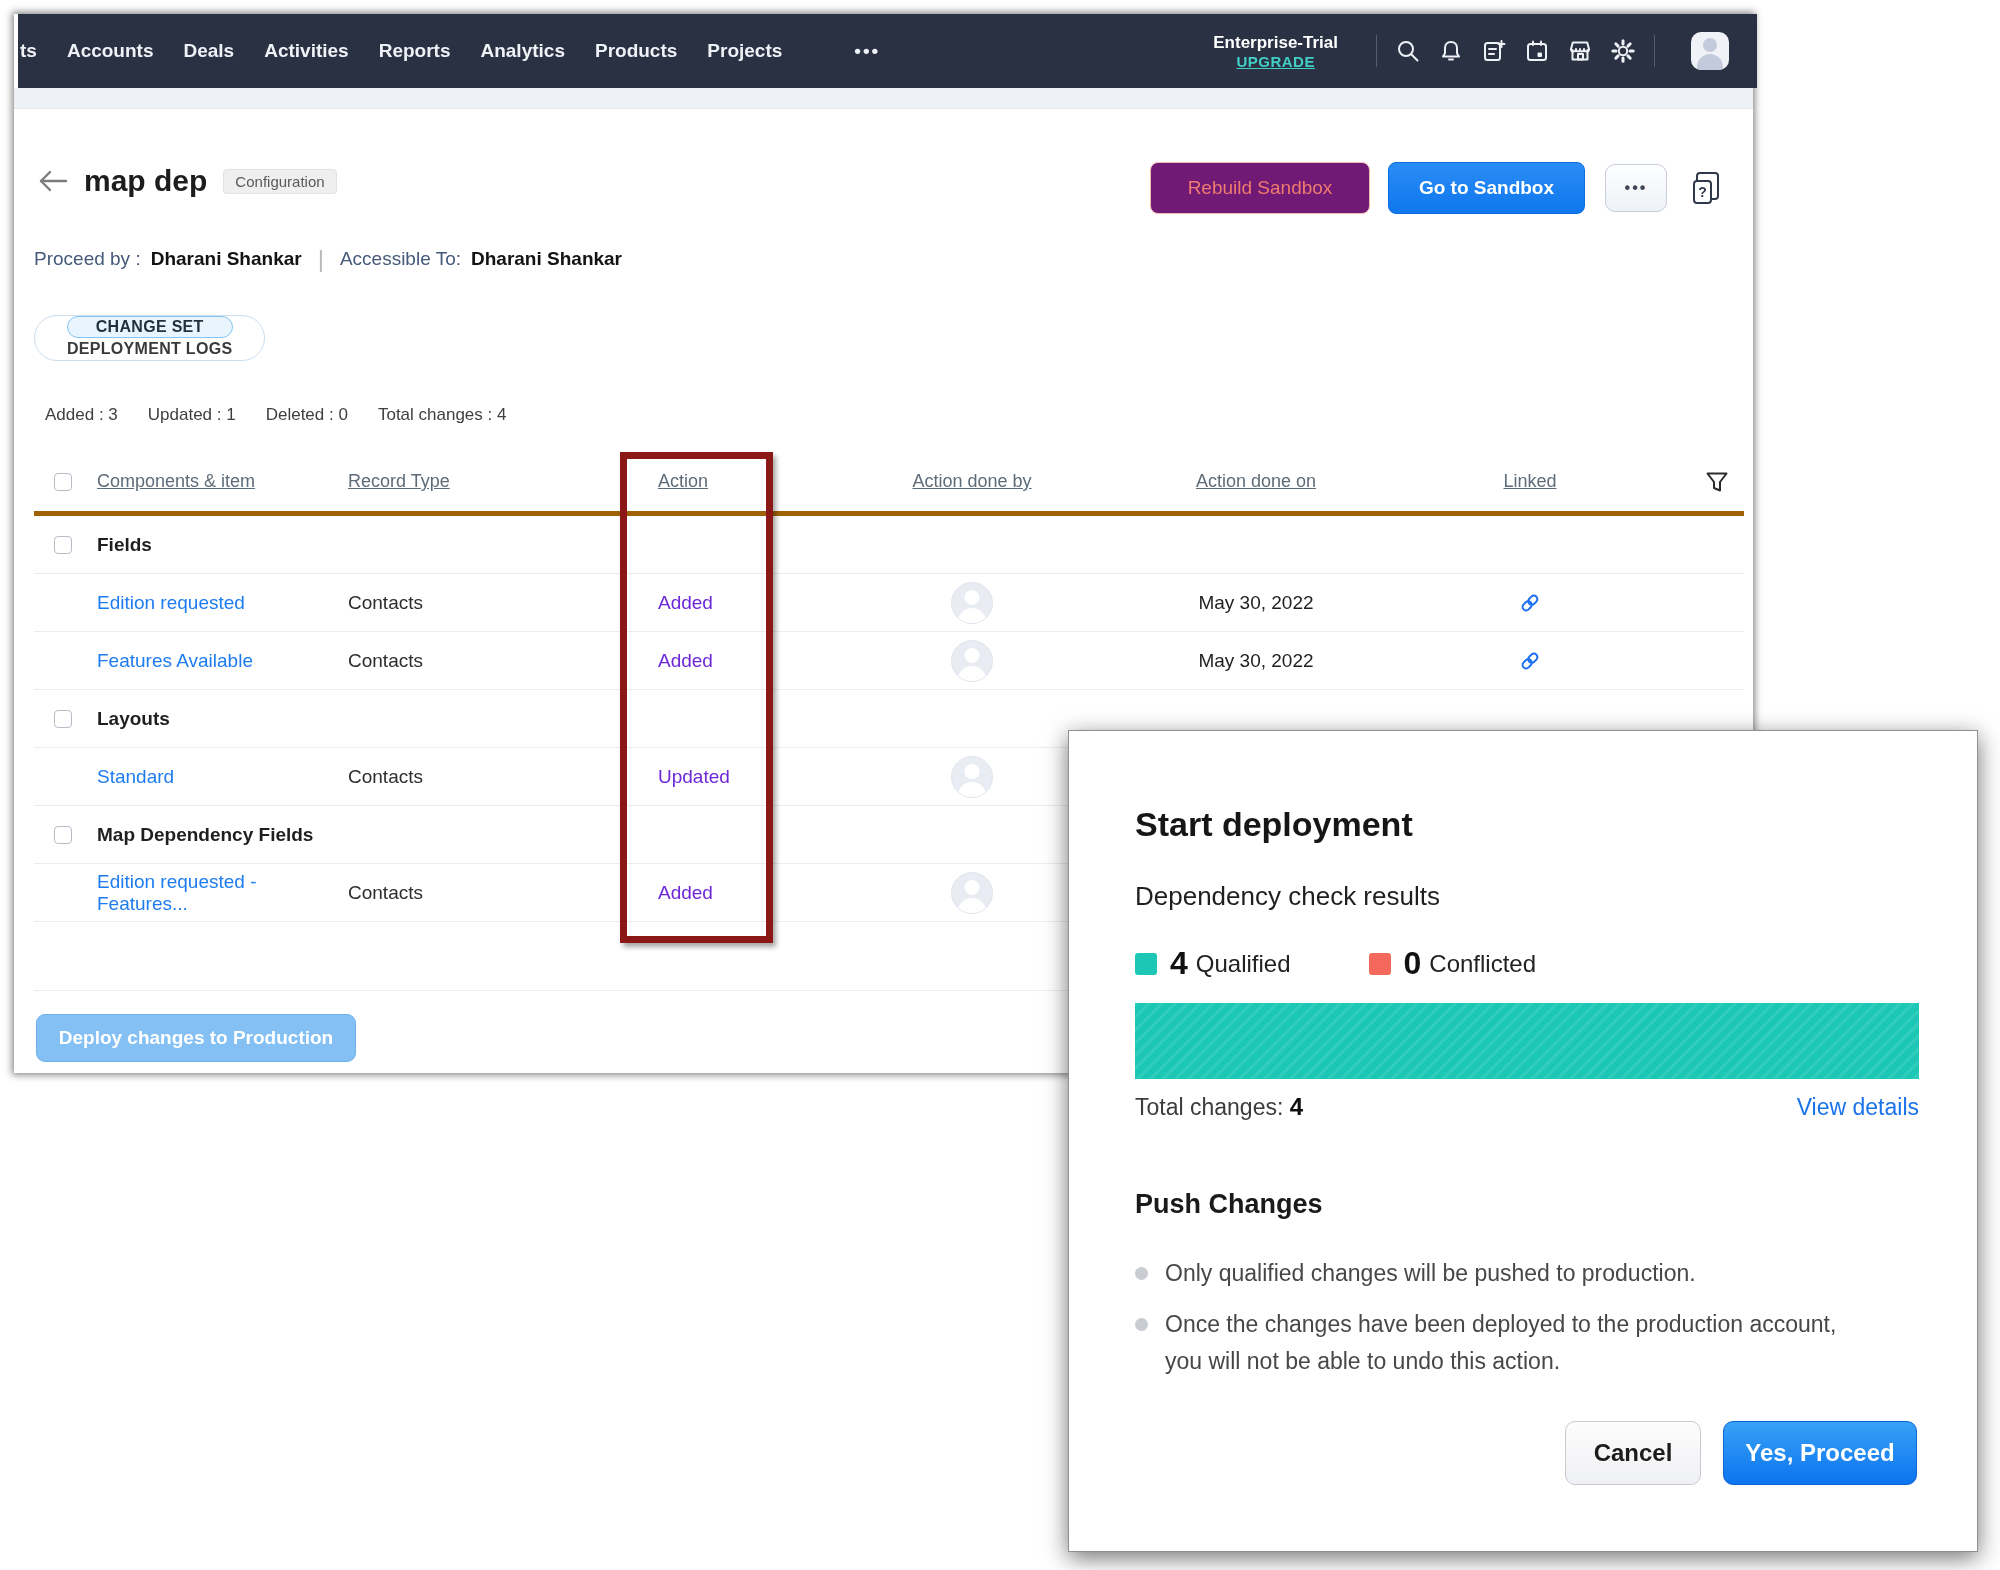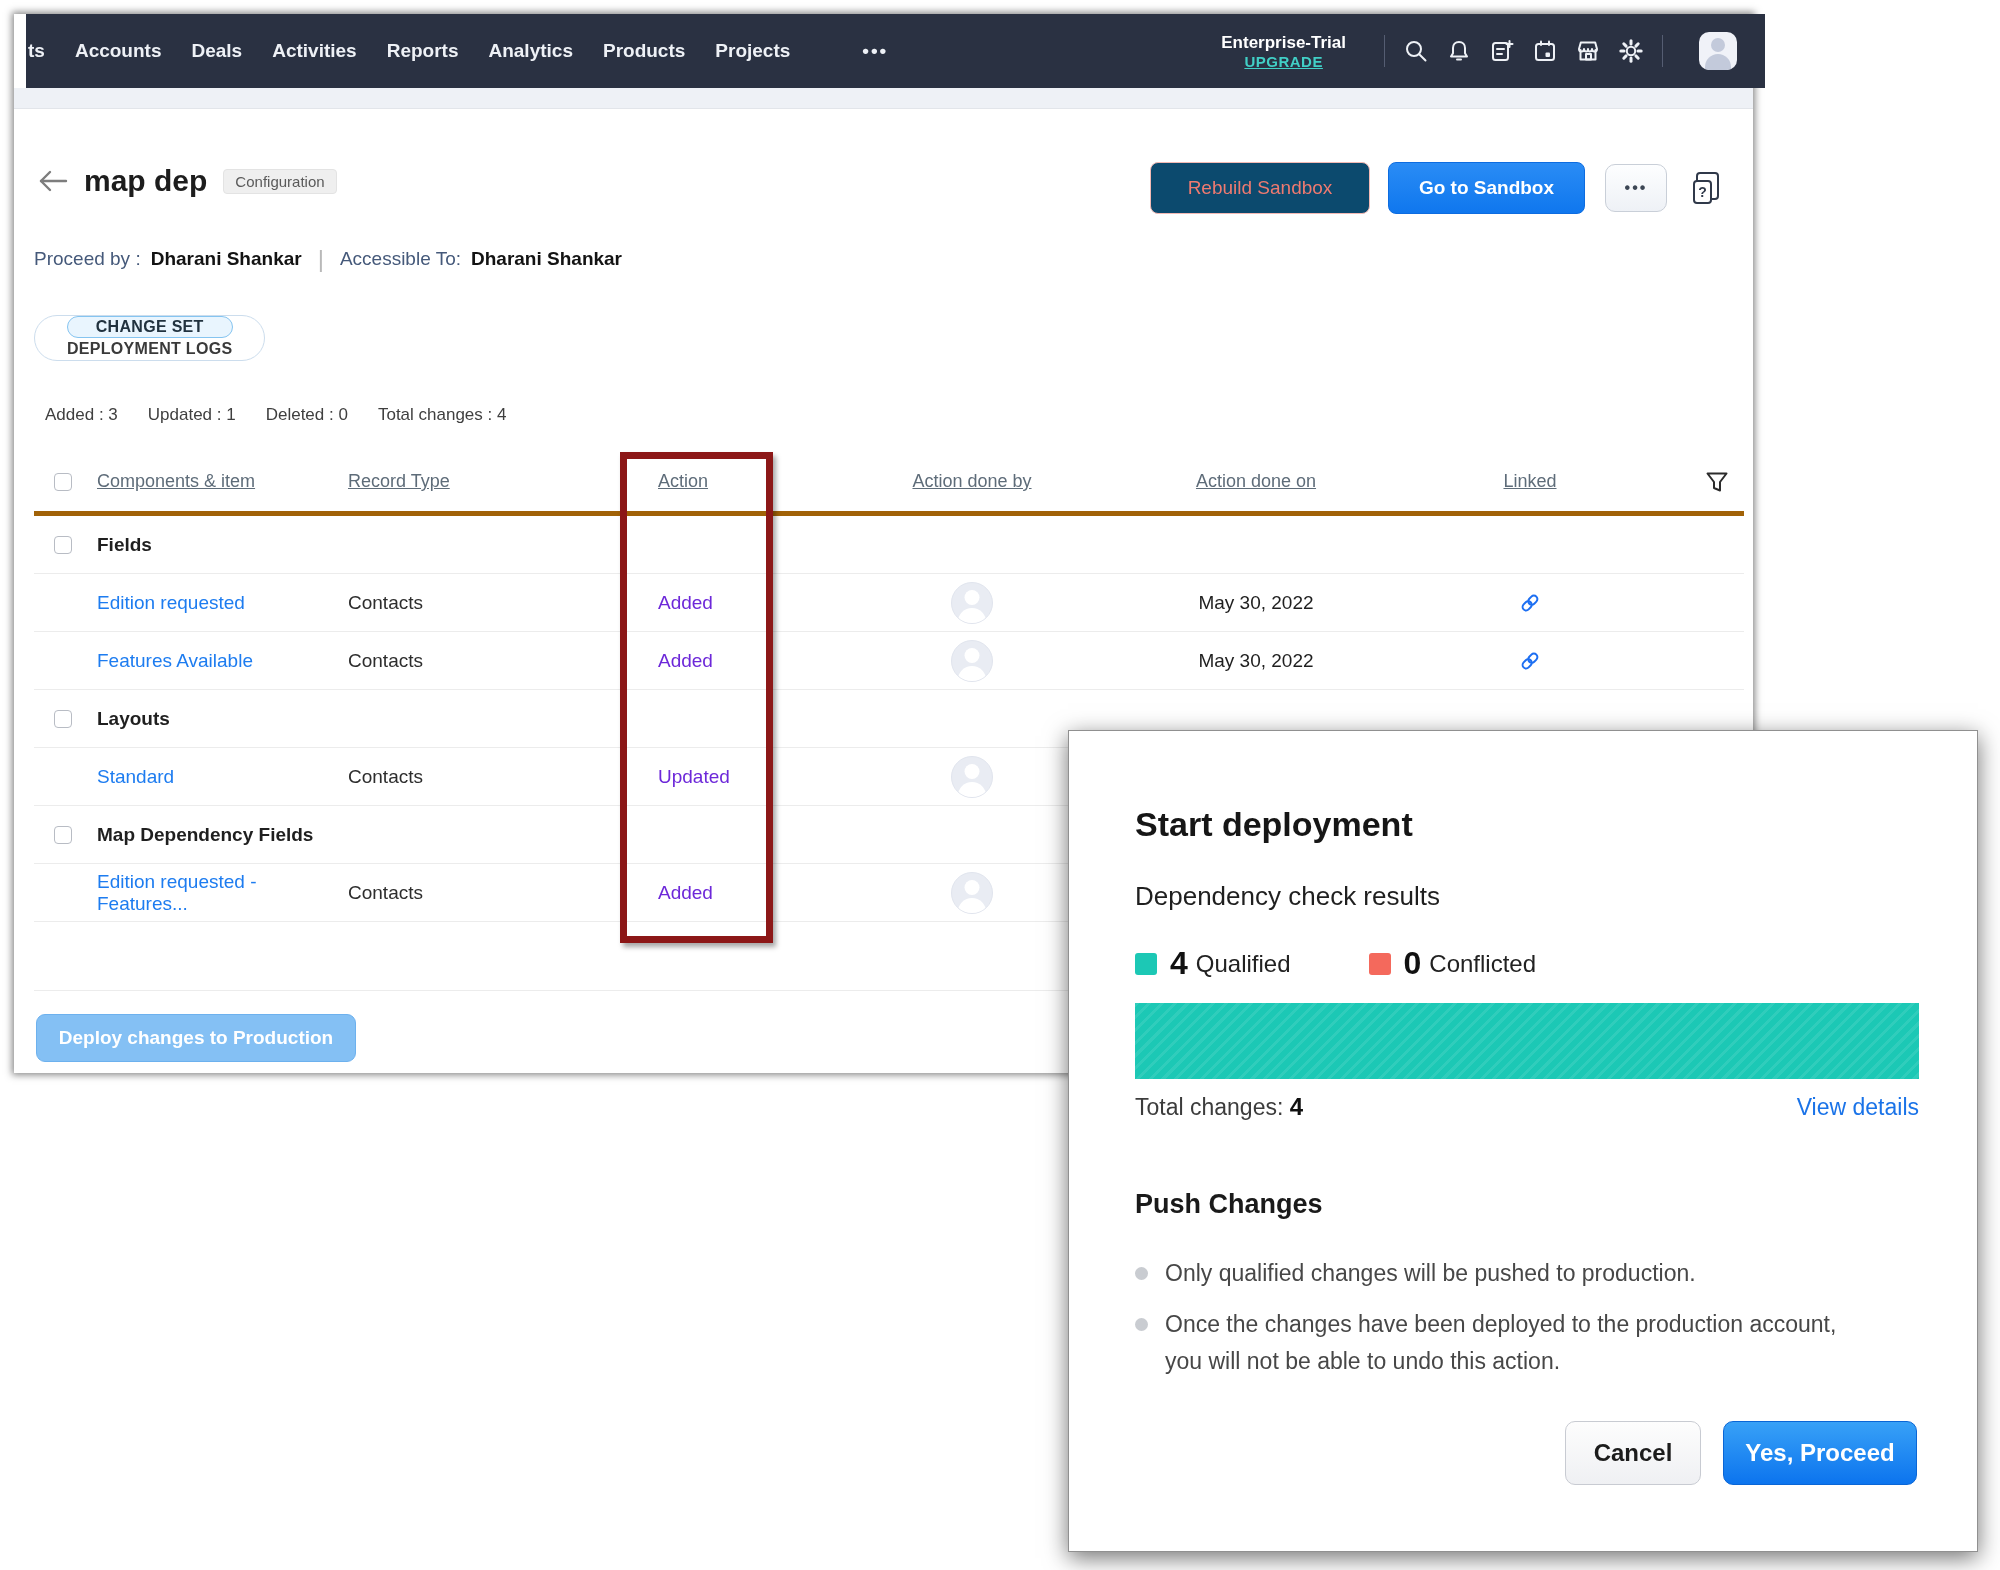--- a/index.html
+++ b/index.html
@@ -4,21 +4,21 @@
 <style>
   * { margin:0; padding:0; box-sizing:border-box; }
   body { background:#ffffff; font-family:"Liberation Sans", sans-serif; }
   .root { position:relative; width:2000px; height:1570px; background:#fff; overflow:hidden; }
 
   
   .window { position:absolute; left:14px; top:14px; width:1739px; height:1059px;
             background:#fff; box-shadow:0 0 7px 2px rgba(40,40,40,0.55); }
 
   
-  .nav { position:absolute; left:12px; top:0; width:100%; height:74px; background:#2a3142;
+  .nav { position:absolute; left:4px; top:0; width:100%; height:74px; background:#2a3142;
          display:flex; align-items:center; padding:0 28px 0 2px; }
   .nav-menu { display:flex; align-items:center; gap:30px; }
   .nav-item { color:#eef1f6; font-size:19px; font-weight:600; white-space:nowrap; cursor:pointer; }
   .nav-item.more { letter-spacing:2px; margin-left:42px; font-weight:700; }
   .nav-right { margin-left:auto; display:flex; align-items:center; }
   .plan { text-align:center; margin-right:20px; }
   .plan-name { color:#ffffff; font-size:17px; font-weight:600; }
   .plan-upgrade { color:#41cfc6; font-size:15px; font-weight:700; text-decoration:underline;
                   letter-spacing:0.5px; cursor:pointer; }
   .nav-divider { width:1px; height:32px; background:#555d72; margin:0 18px; }
@@ -33,21 +33,21 @@
   .subnav { position:absolute; left:0; top:74px; width:100%; height:21px; background:#eef1f6;
             border-bottom:1px solid #e2e5ea; }
 
   
   .page-header { position:absolute; left:22px; top:150px; display:flex; align-items:center; }
   .back { width:34px; height:34px; margin-right:14px; cursor:pointer; }
   .page-title { font-size:30px; font-weight:700; color:#1d1d1d; }
   .cfg-badge { margin-left:16px; background:#efefef; border:1px solid #e3e3e3; border-radius:4px;
                padding:3px 11px; font-size:15px; color:#5a5a5a; }
   .hdr-right { position:absolute; top:148px; right:34px; display:flex; align-items:center; }
-  .btn-rebuild { width:220px; height:52px; background:#0c4a6e; border:1px solid #f3b9b4;
+  .btn-rebuild { width:220px; height:52px; background:#701a75; border:1px solid #f3b9b4;
                  border-radius:8px; color:#ee7a70; font-size:19px; display:flex; align-items:center;
                  justify-content:center; cursor:pointer; margin-right:18px; }
   .btn-goto { width:197px; height:52px; background:linear-gradient(#2a8cf5,#0f77ee);
               border:1px solid #0d6ce0; border-radius:8px; color:#fff; font-size:19px; font-weight:600;
               display:flex; align-items:center; justify-content:center; cursor:pointer; margin-right:20px; }
   .btn-more { width:62px; height:48px; background:linear-gradient(#fdfeff,#eef1f6);
               border:1px solid #c9cfd8; border-radius:10px; color:#3c4654; font-size:16px;
               letter-spacing:2px; font-weight:700; display:flex; align-items:center; justify-content:center;
               cursor:pointer; margin-right:26px; }
   .help-doc { position:relative; width:26px; height:32px; cursor:pointer; }

